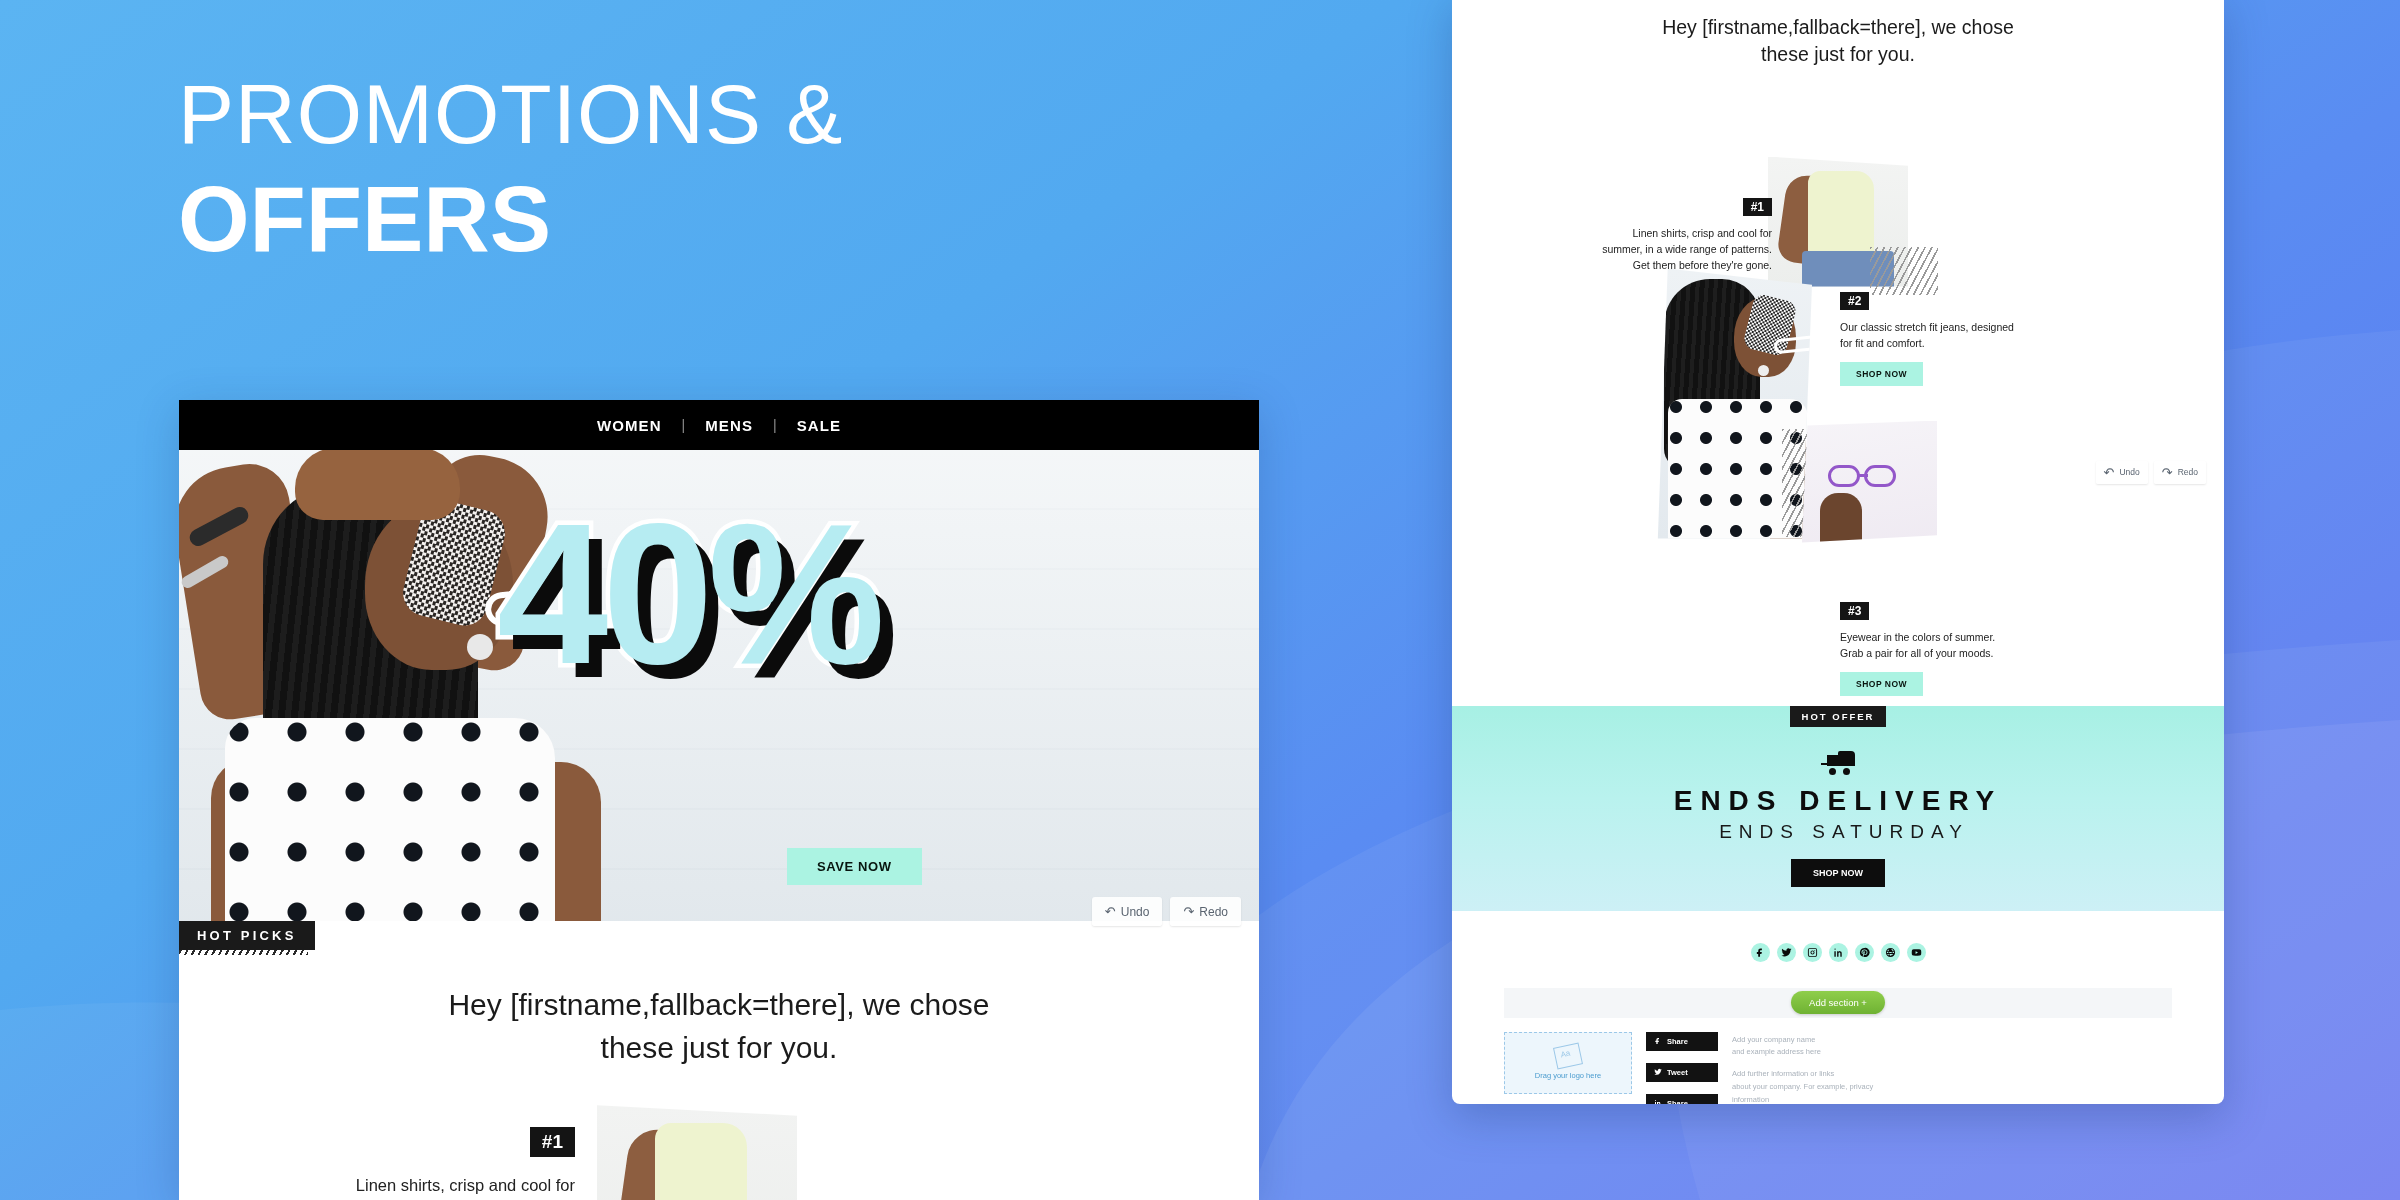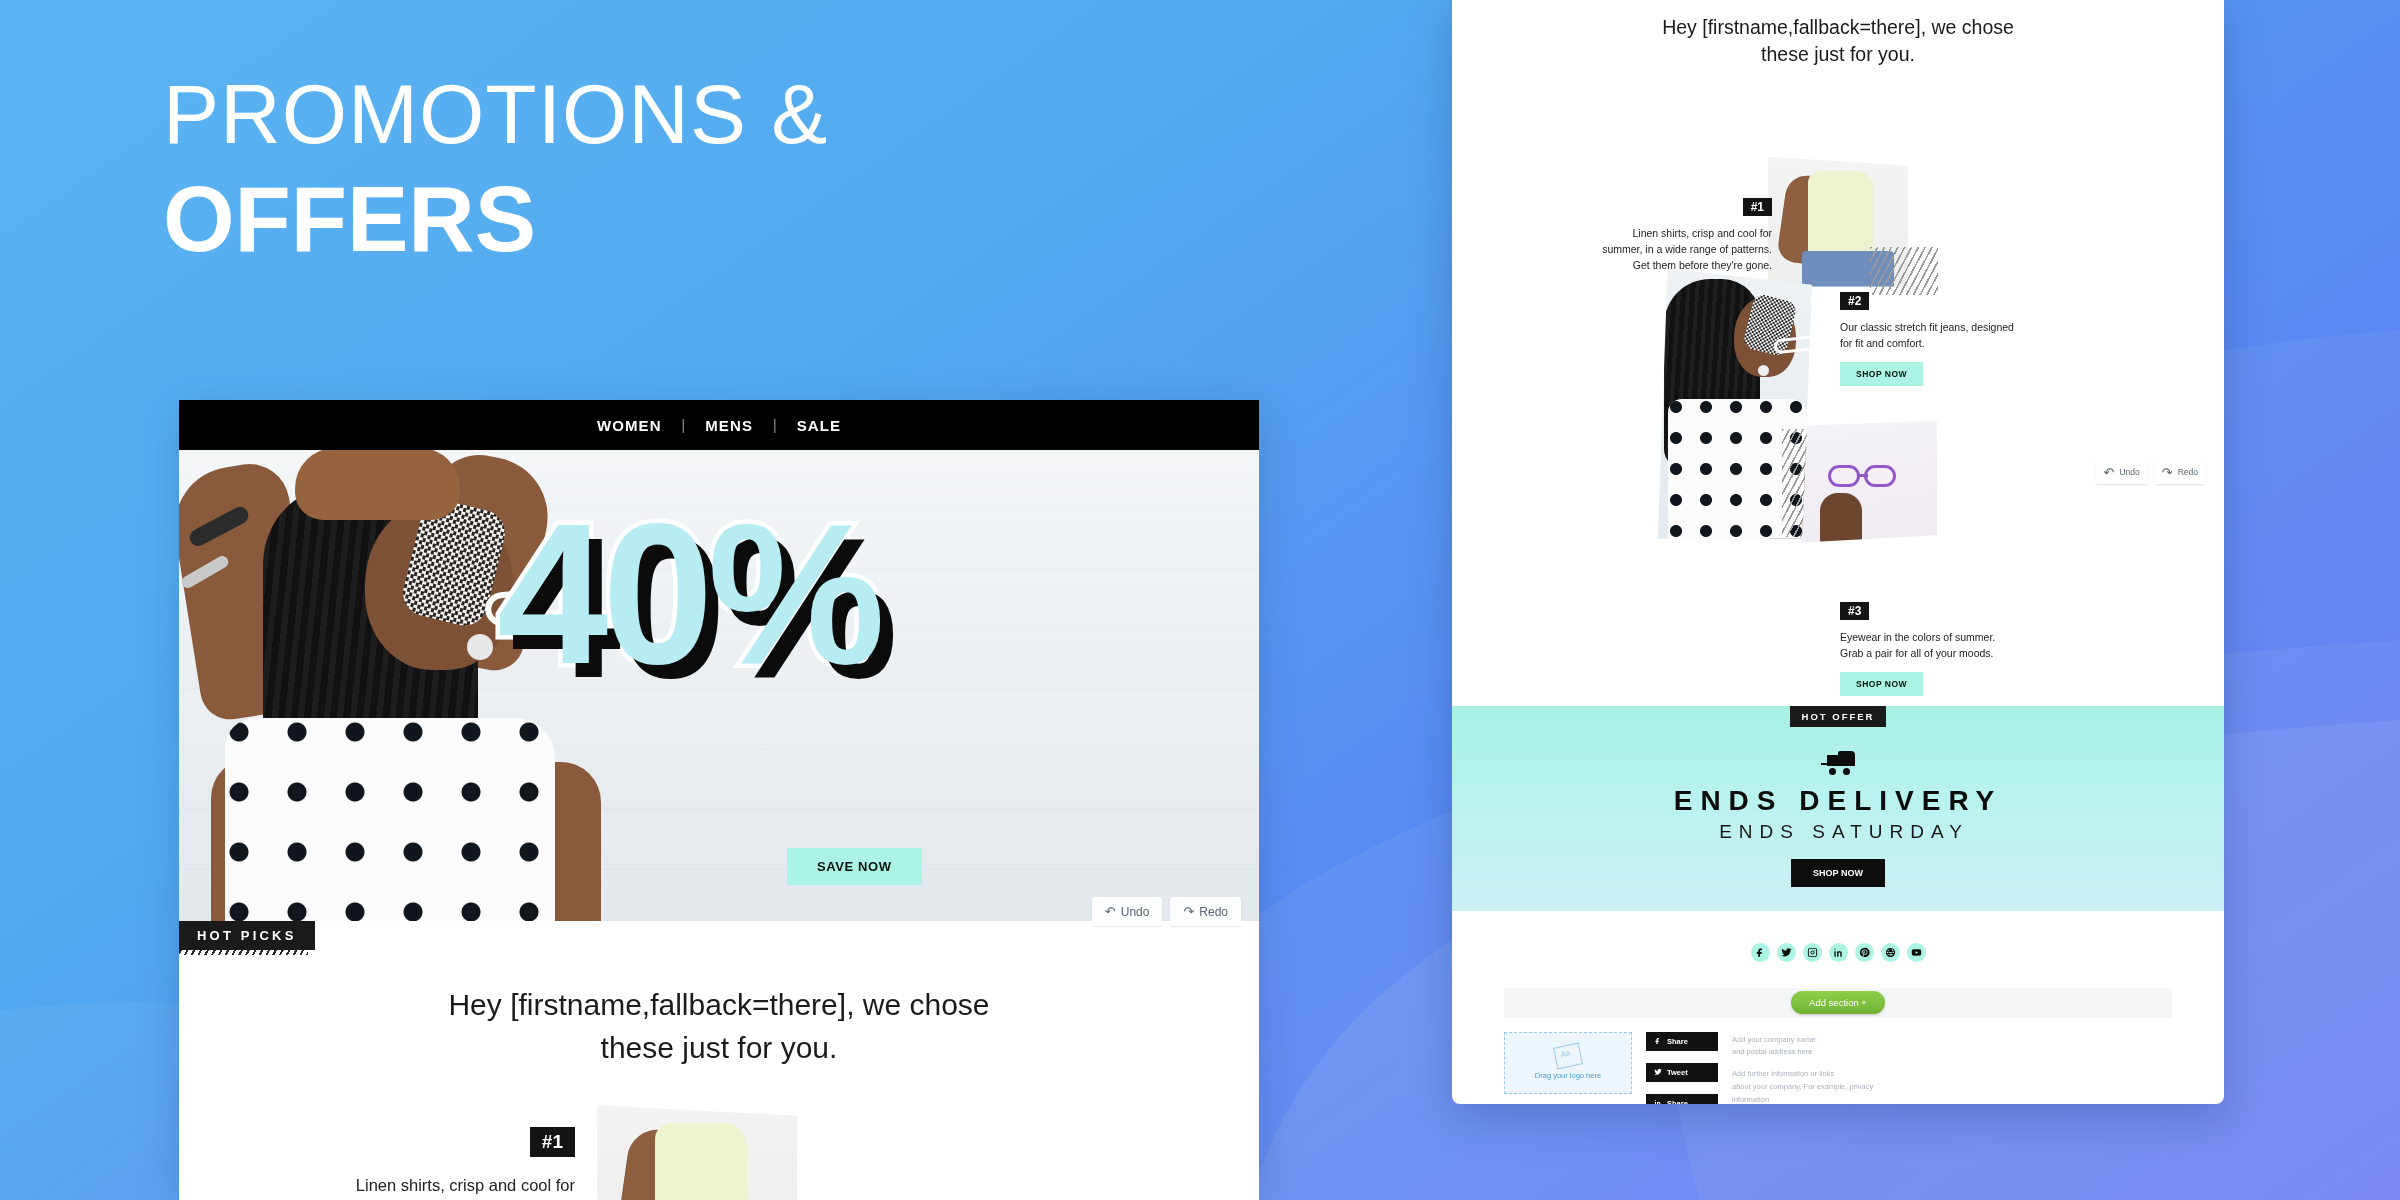--- a/index.html
+++ b/index.html
@@ -9,21 +9,21 @@
     position: relative;
     background: linear-gradient(145deg, #5BB4F2 0%, #52A9F0 34%, #5A8CF2 62%, #6170F0 100%);
   }
 
   
   .bg-waves { position: absolute; inset: 0; overflow: hidden; z-index: 0; }
   .bg-waves svg { position: absolute; inset: 0; width: 2400px; height: 1200px; }
 
   
   .headline {
-    position: absolute; left: 163px; top: 72px; z-index: 5;
+    position: absolute; left: 178px; top: 72px; z-index: 5;
     color: #ffffff; line-height: 1.0;
   }
   .headline .ln1 {
     display: block; font-size: 84px; font-weight: 300; letter-spacing: 1px;
     font-family: "Liberation Sans", sans-serif;
   }
   .headline .ln2 {
     display: block; font-size: 92px; font-weight: 700; letter-spacing: 0px;
     margin-top: 17px;
   }
@@ -494,21 +494,21 @@
       </button>
       <button class="share-btn">
         
         
       </button>
     </div>
 
     <div class="foot-txt">
       <p>
         <span>Add your company name</span><br>
-        <span>and postal address here</span>
+        <span>and example address here</span>
       </p>
       <p>
         <span>Add further information or links</span><br>
         <span>about your company. For example, privacy</span><br>
         <span>information</span>
       </p>
 
     </div>
   </div>
 </div>

